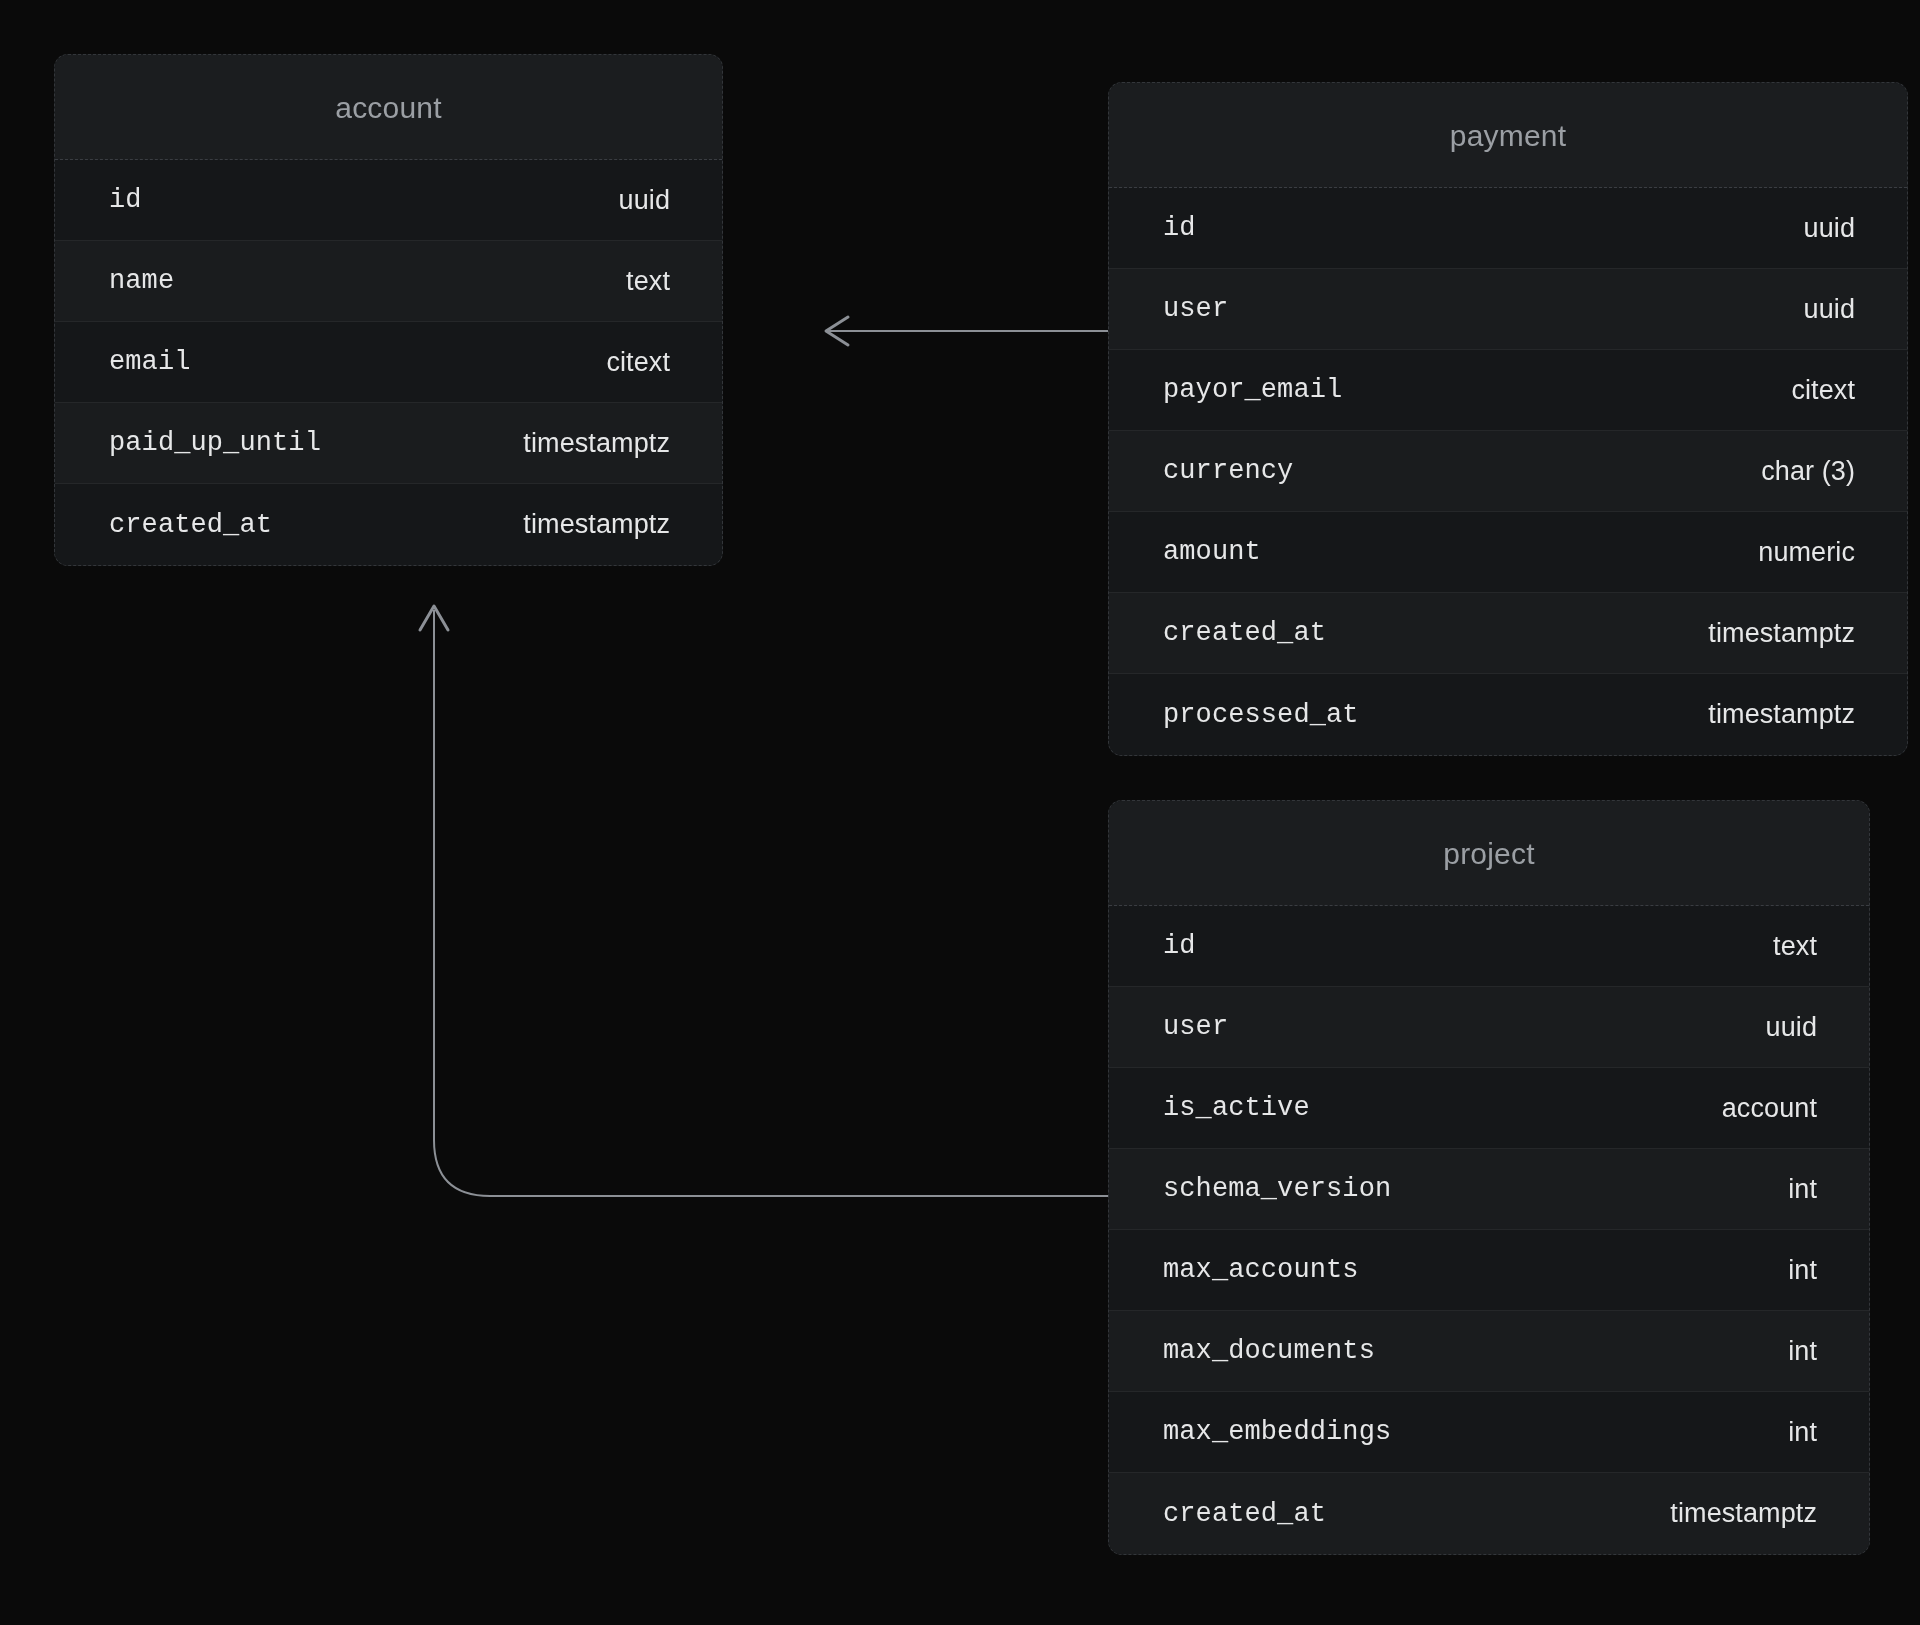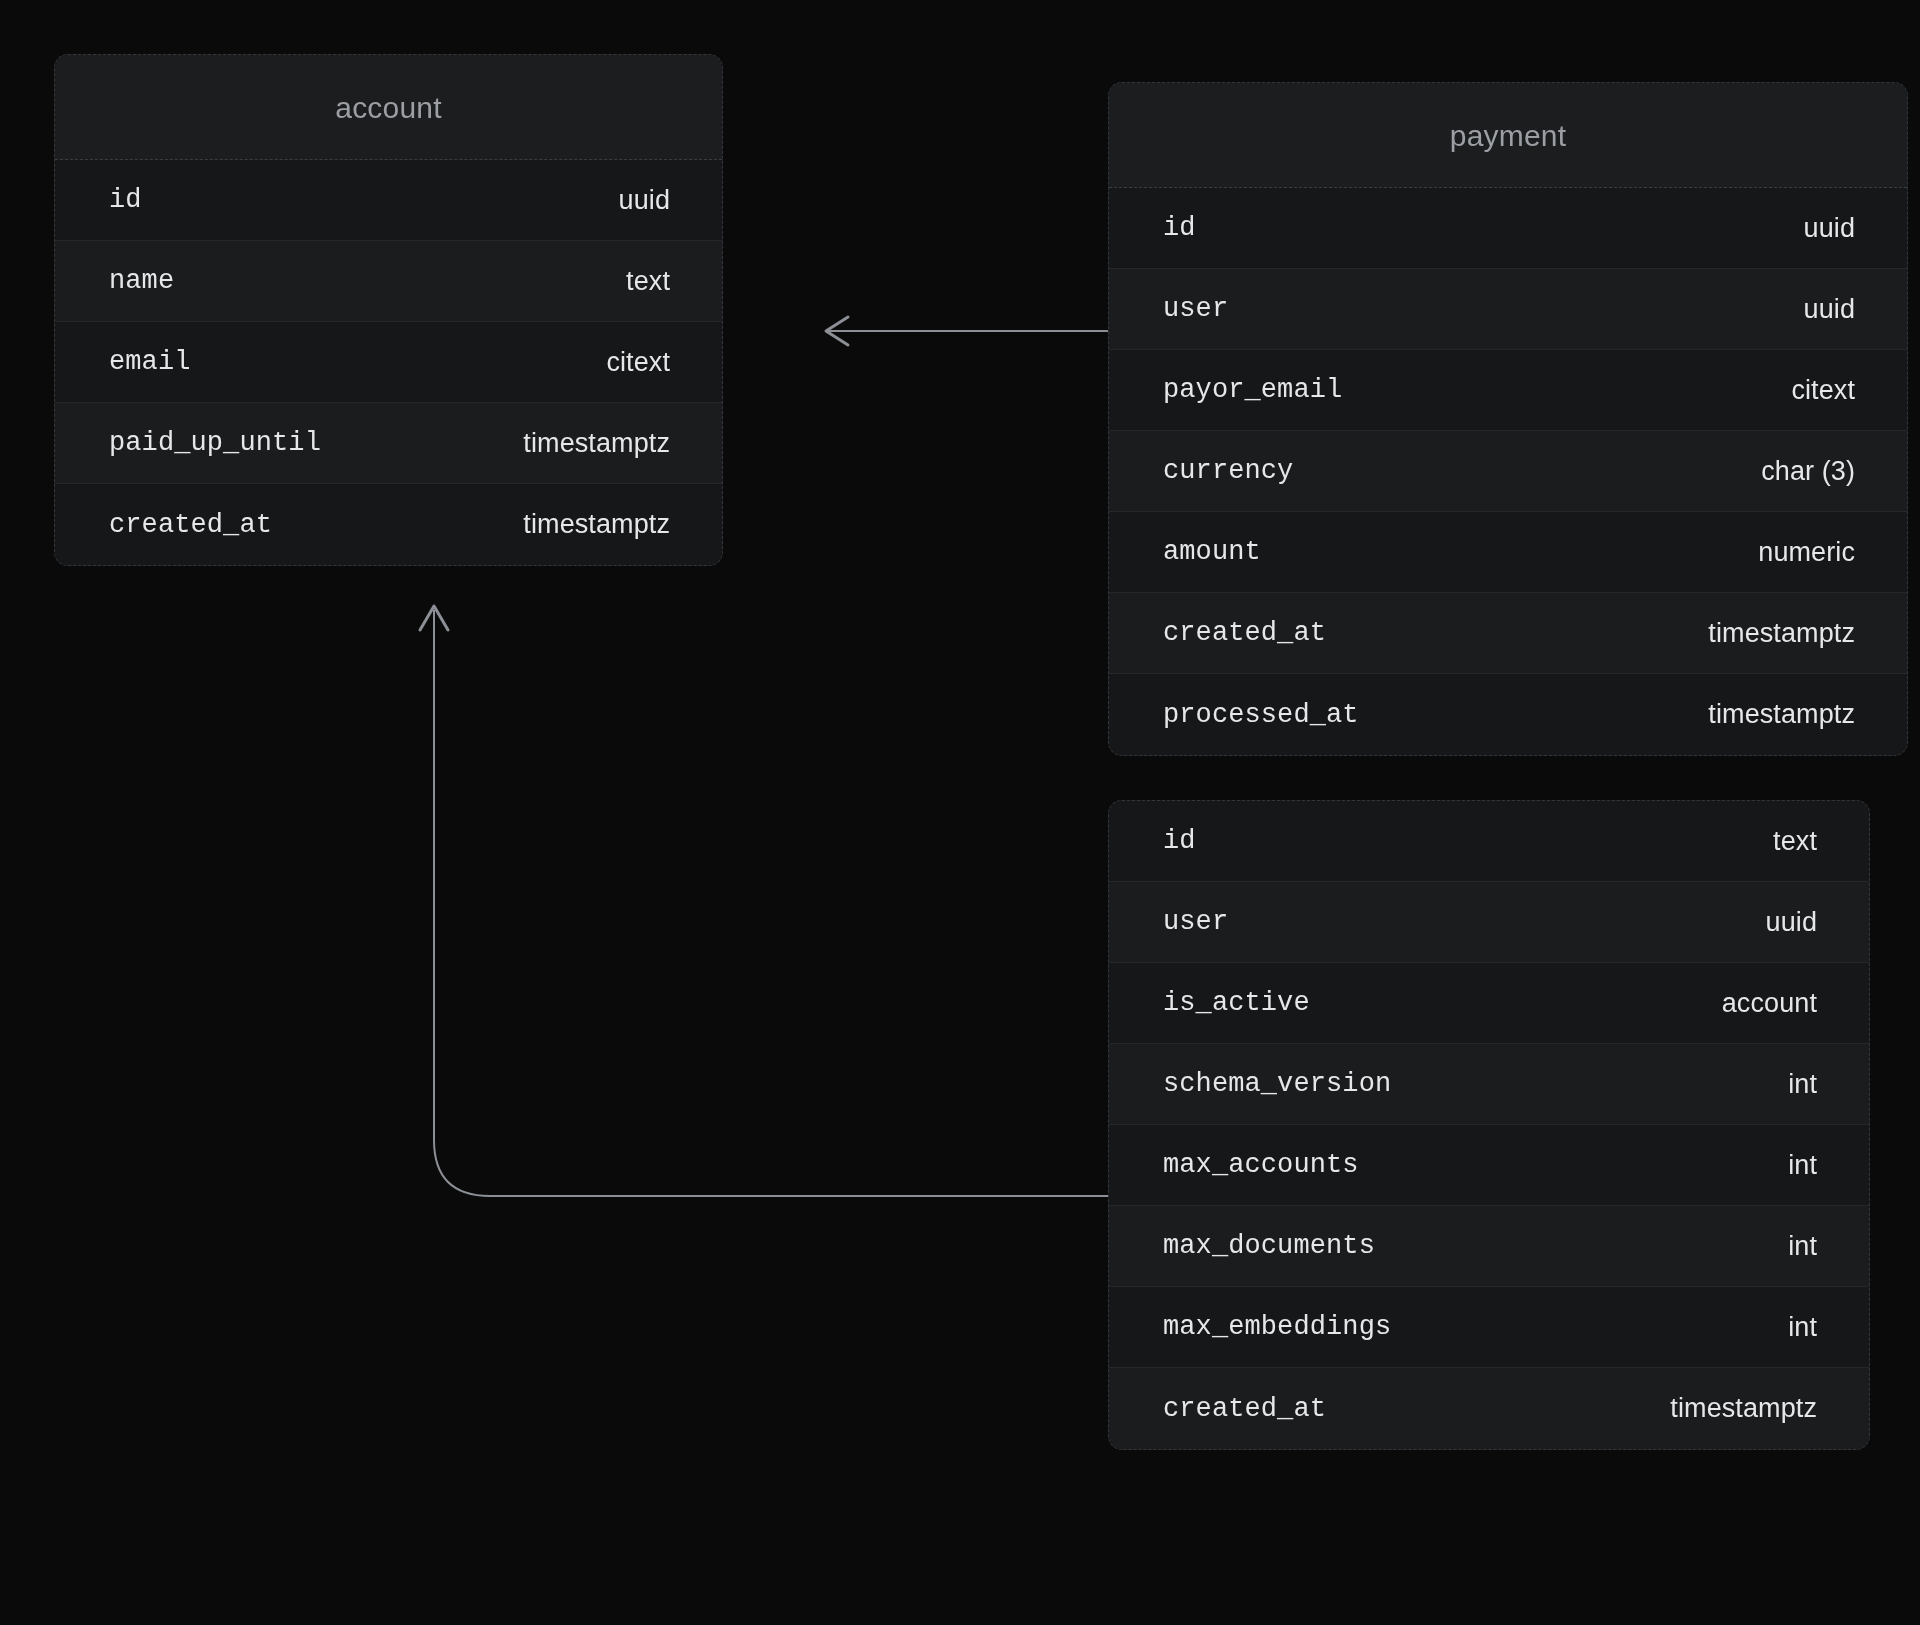--- a/index.html
+++ b/index.html
@@ -169,20 +169,21 @@
         <span class="erd-type">timestamptz</span>
       </div>
       <div class="erd-row odd">
         <span class="erd-field">processed_at</span>
         <span class="erd-type">timestamptz</span>
       </div>
     </div>
   </div>
 
   <div class="erd-table" id="table-project">
+    <div class="erd-title">project</div>
     <div class="erd-rows">
       <div class="erd-row odd">
         <span class="erd-field">id</span>
         <span class="erd-type">text</span>
       </div>
       <div class="erd-row even">
         <span class="erd-field">user</span>
         <span class="erd-type">uuid</span>
       </div>
       <div class="erd-row odd">

